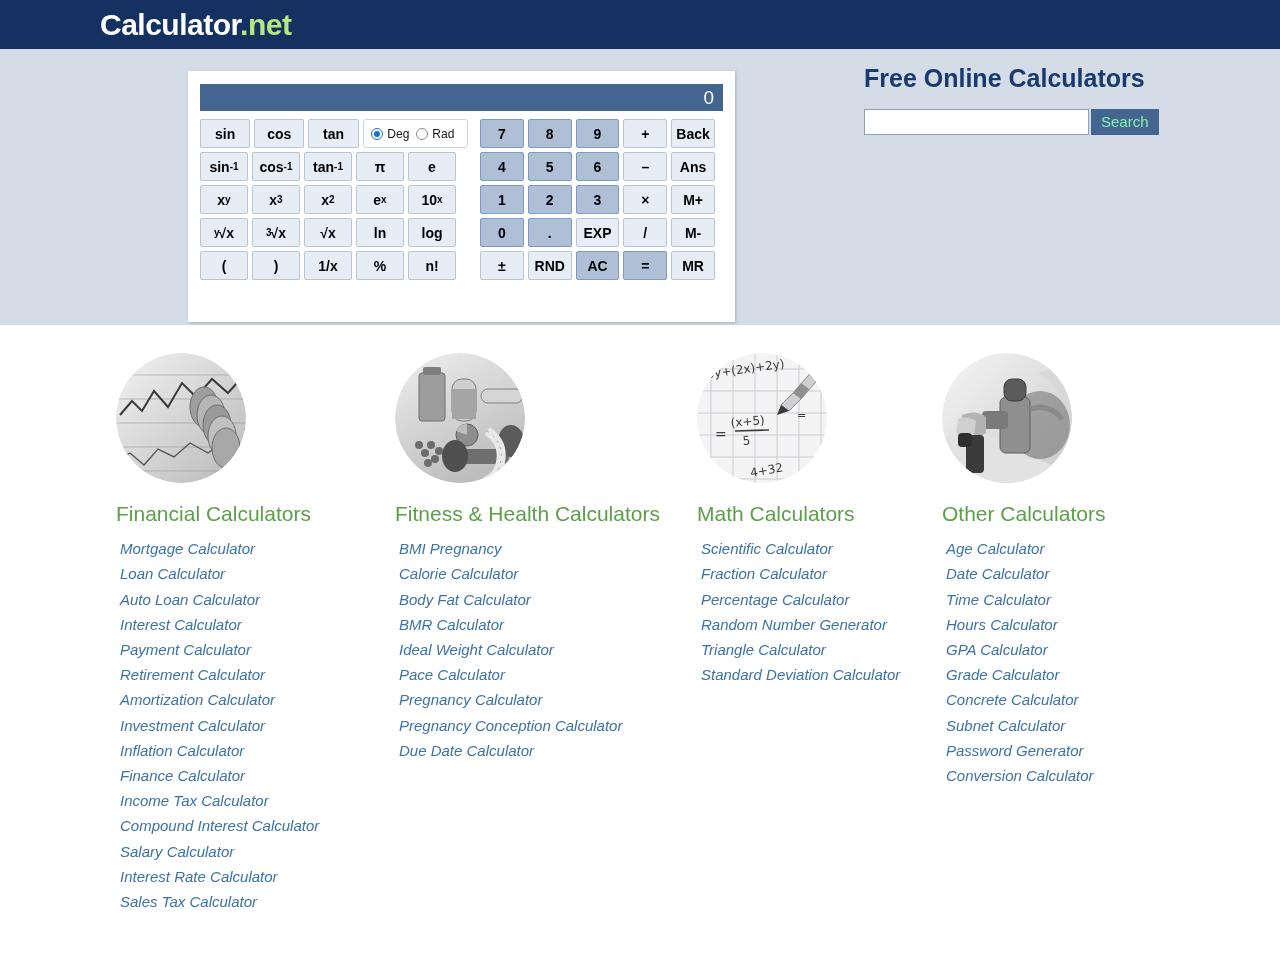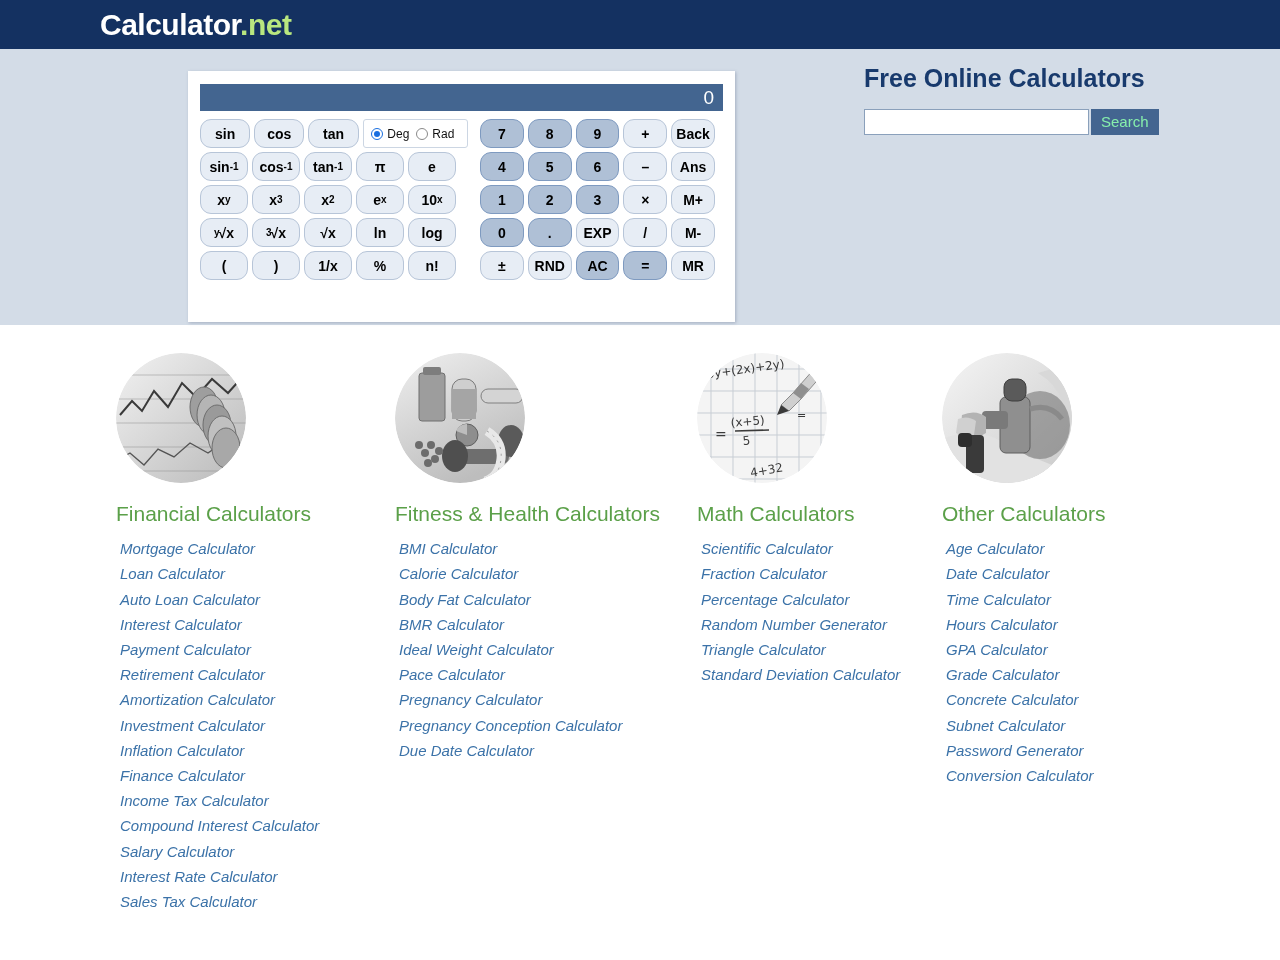--- a/index.html
+++ b/index.html
@@ -57,21 +57,21 @@
     margin-bottom: 8px;
     overflow: hidden;
   }
   .krow { display: flex; margin-bottom: 4px; height: 29px; }
   .sci { display: flex; width: 272px; flex: none; }
   .num { display: flex; width: 251px; flex: none; margin-left: 8px; }
   .key {
     flex: 1 1 0;
     margin-right: 4px;
     border: 1px solid #b7c5d8;
-    border-radius: 11px;
+    border-radius: 2px;
     background: #e7edf5;
     color: #000000;
     font-size: 14px;
     font-weight: bold;
     display: flex;
     align-items: center;
     justify-content: center;
     line-height: 1;
     cursor: pointer;
     user-select: none;
@@ -537,21 +537,21 @@
               <circle cx="24" cy="92" r="4"></circle>
                 <circle cx="33" cy="110" r="4"></circle>
             </g>
           </g>
         </svg>
       </span>
     </div>
     <h2 class="cattitle">Fitness &amp; Health Calculators</h2>
     <ul class="catlist">
         <li>
-          <a>BMI Calculator</a>
+          <a>BMI Pregnancy</a>
         </li>
         <li>
           <a>Calorie Calculator</a>
         </li>
         <li>
           <a>Body Fat Calculator</a>
         </li>
         <li>
           <a>BMR Calculator</a>
         </li>

